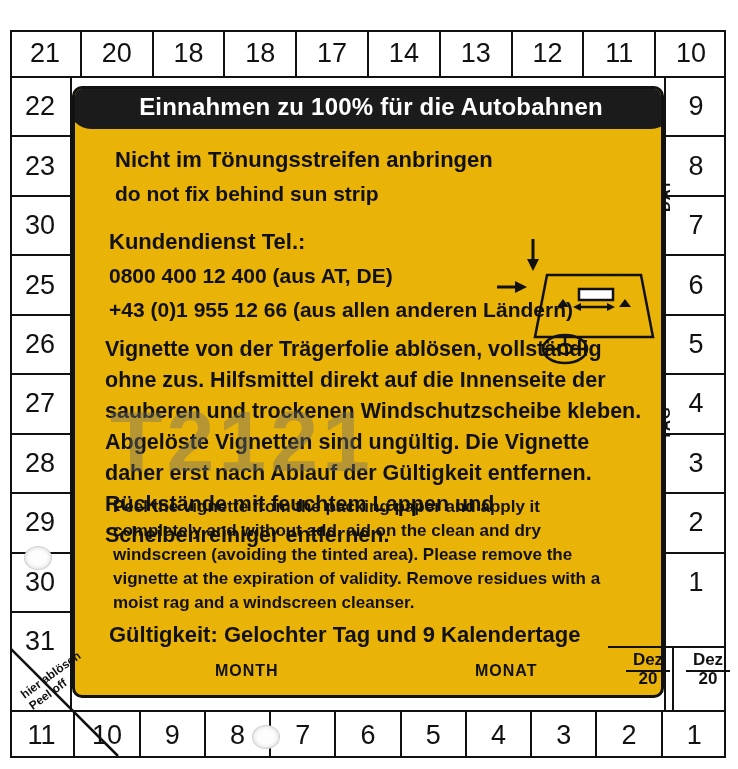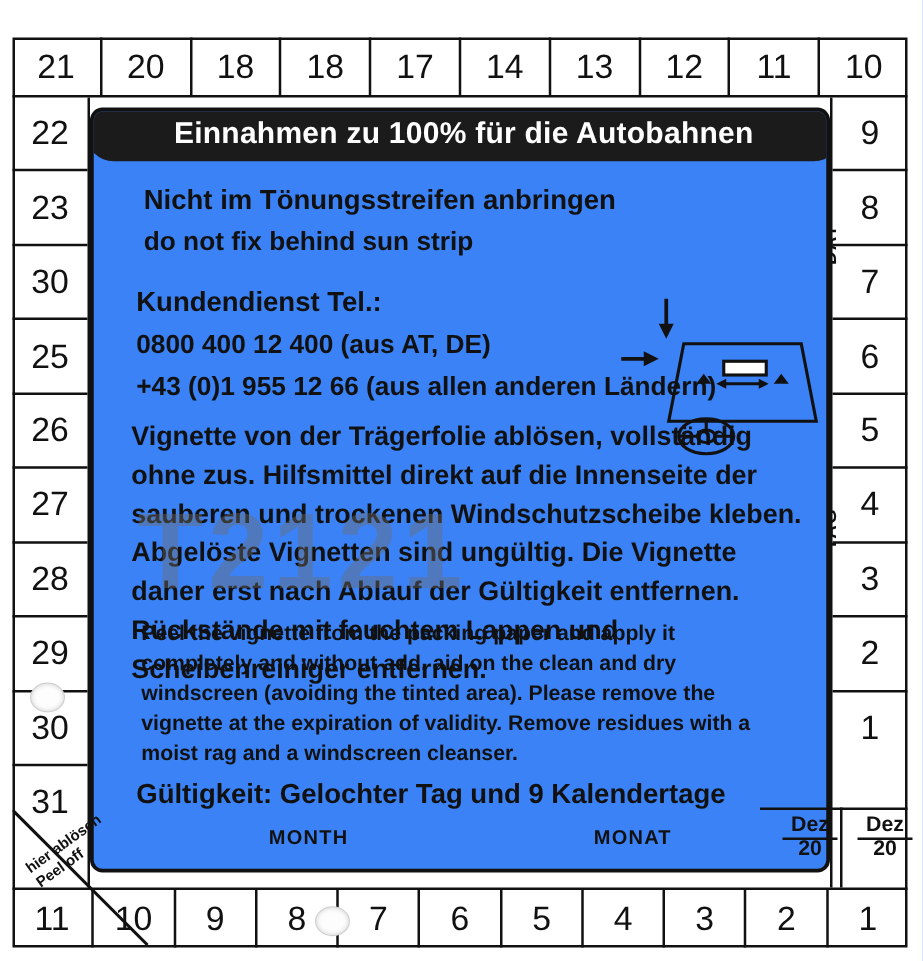--- a/index.html
+++ b/index.html
@@ -40,21 +40,21 @@
            display:flex;align-items:center;justify-content:center;font-size:27px;}
   .rightcol .cell:last-child{border-bottom:none;}
 
   
   .hole{position:absolute;width:26px;height:22px;border-radius:50%;
         background:#fdfdfd;border:1px solid #cfcfcf;
         box-shadow:inset 0 0 4px rgba(0,0,0,.18);}
 
   
   .card{position:absolute;left:72px;top:86px;width:592px;height:612px;
-        background:#3b82f6;border:3px solid #111;border-radius:10px;
+        background:#eab308;border:3px solid #111;border-radius:10px;
         box-sizing:border-box;overflow:hidden;}
 
   .banner{position:absolute;left:-6px;top:-4px;width:604px;height:44px;
           background:#1b1b1b;border-radius:22px;color:#fff;
           display:flex;align-items:center;justify-content:center;
           font-weight:bold;font-size:24px;letter-spacing:.2px;}
 
   .hdr1{position:absolute;left:40px;top:58px;font-weight:bold;font-size:22px;}
   .hdr2{position:absolute;left:40px;top:93px;font-weight:bold;font-size:21px;}
 

